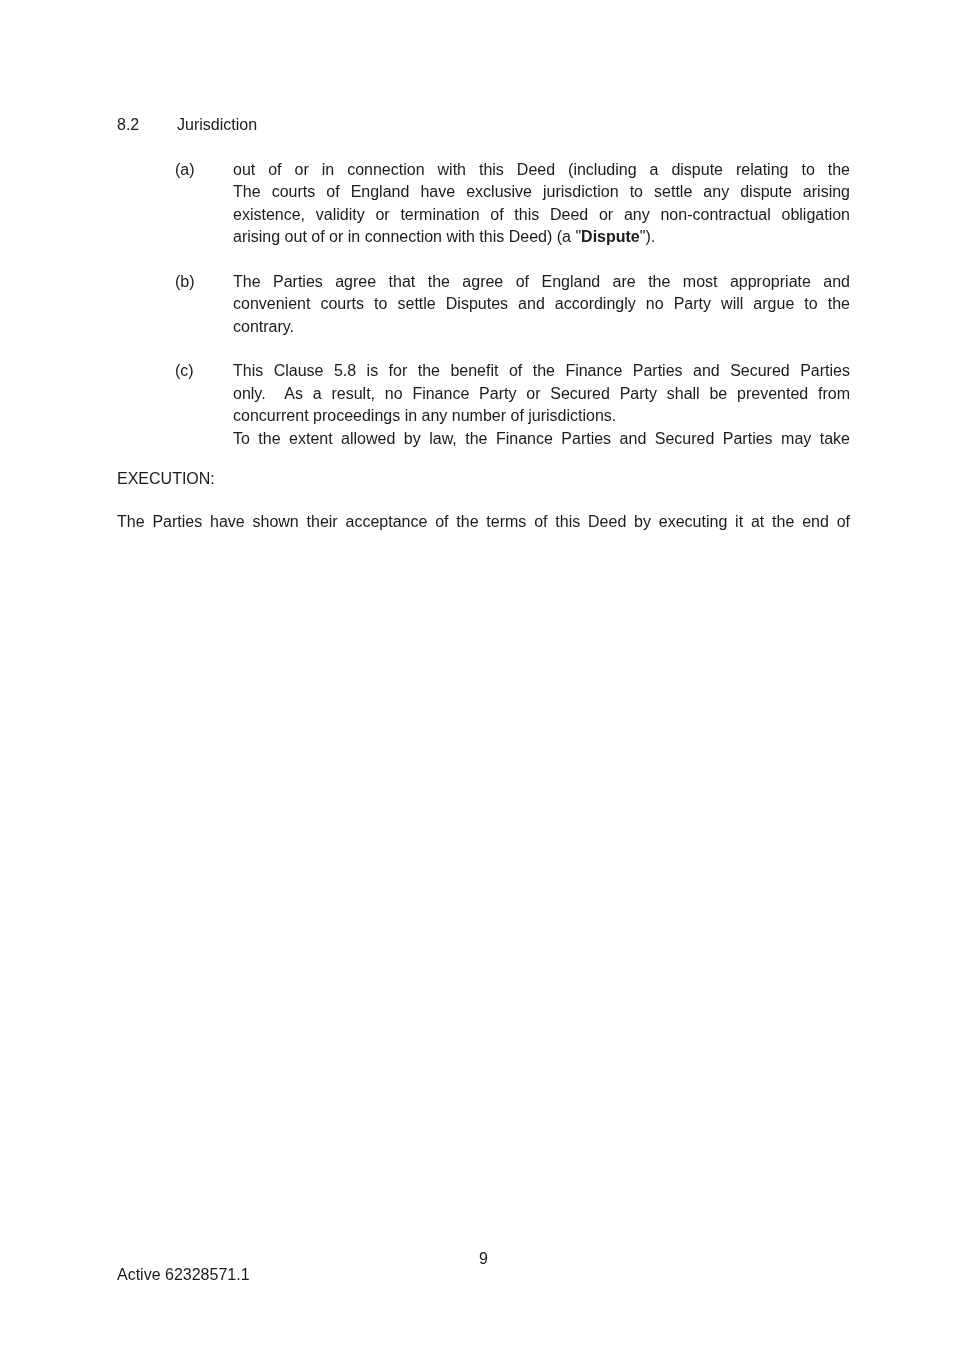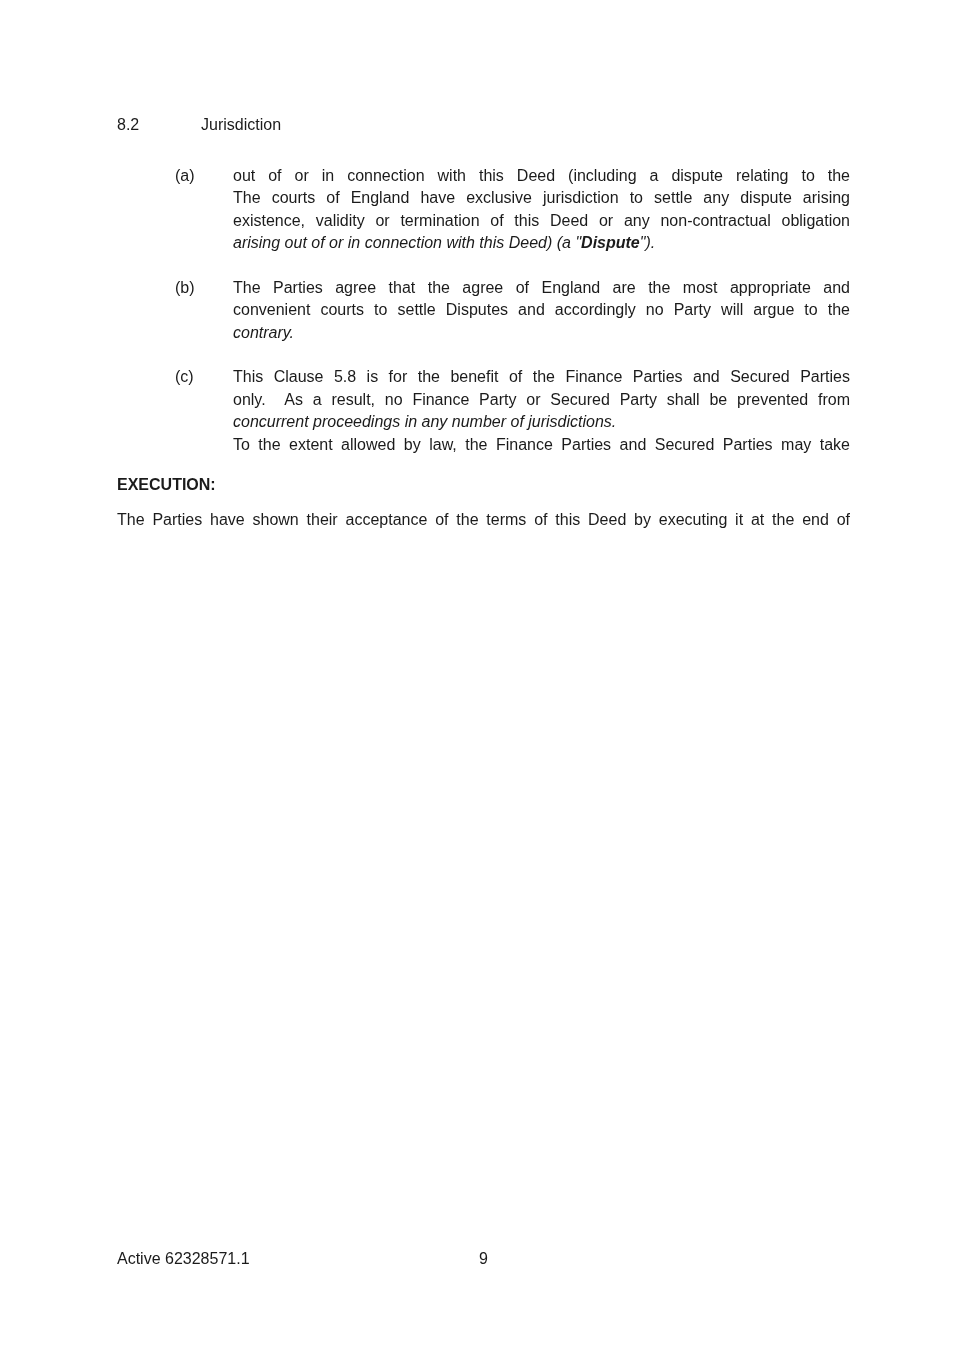--- a/index.html
+++ b/index.html
@@ -19,22 +19,21 @@
     overflow: hidden;
   }
   .content {
     position: absolute;
     left: 117px;
     top: 114px;
     width: 733px;
   }
   .heading-row {
     display: flex;
-    margin-bottom: 28px;
-    gap: 24px;
+    margin-bottom: 22px;
   }
   .h-num {
     width: 60px;
     flex: none;
   }
   .clause {
     display: flex;
     margin-left: 58px;
     margin-bottom: 22px;
   }
@@ -52,44 +51,42 @@
   .line {
     height: 22.5px;
     overflow: hidden;
     text-align: justify;
     text-align-last: justify;
     -moz-text-align-last: justify;
   }
   .line.last {
     text-align: left;
     text-align-last: left;
-    font-style: italic;
     -moz-text-align-last: left;
   }
   .bold {
     font-weight: bold;
   }
   .exec-heading {
-    margin-bottom: 12px;
-    font-weight: bold;
+    margin-bottom: 20px;
   }
   .exec-para {
     width: 733px;
   }
   .footer {
     position: absolute;
     left: 117px;
     top: 1248px;
     width: 733px;
     height: 23px;
   }
   .doc-ref {
     position: absolute;
     left: 0;
-    top: 0;
+    top: 16px;
   }
   .pageno {
     position: absolute;
     left: 0;
     right: 0;
     top: 0;
     text-align: center;
   }
 </style>
 </head>

